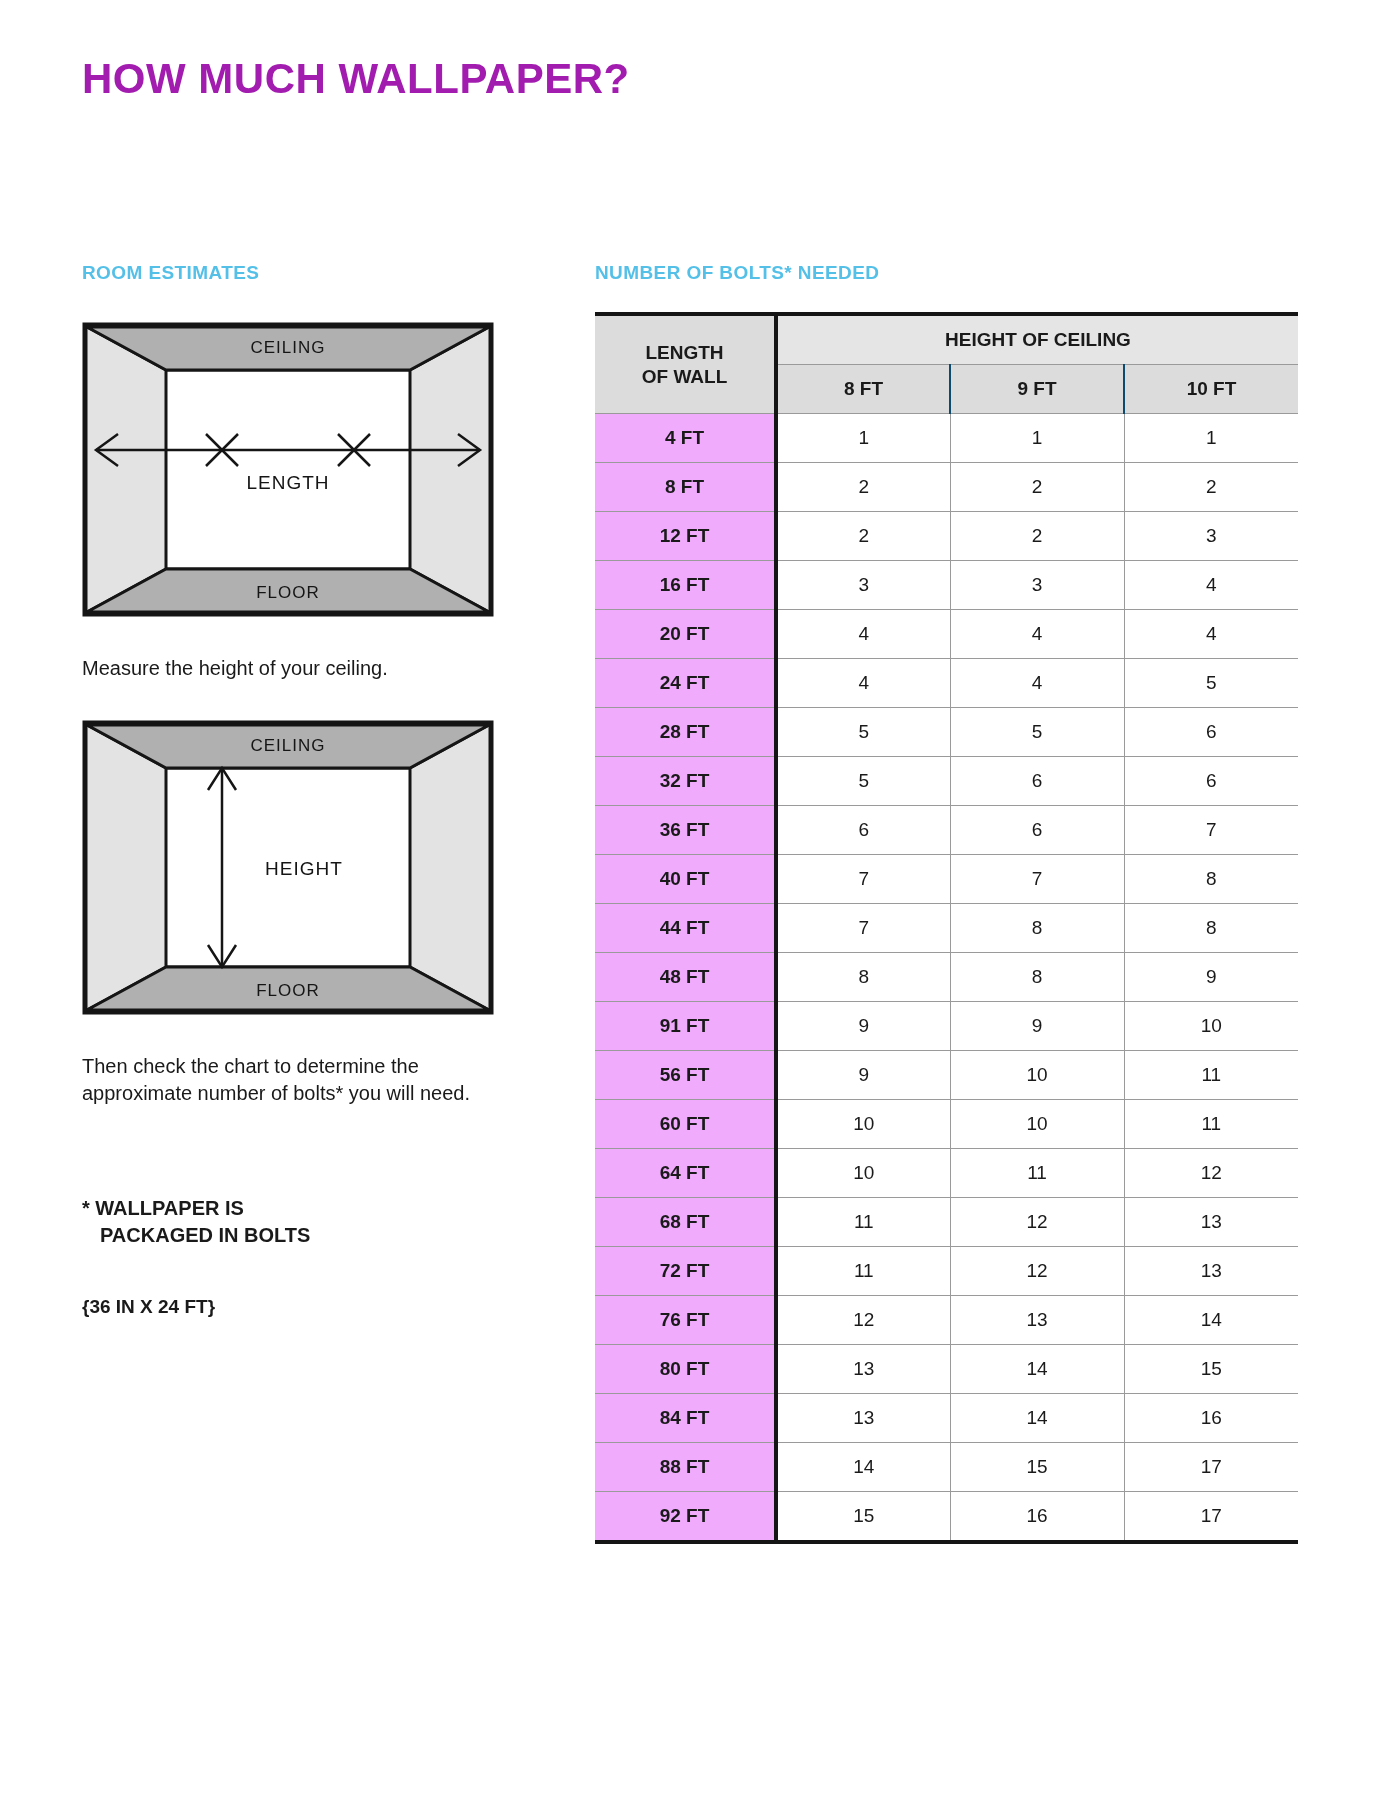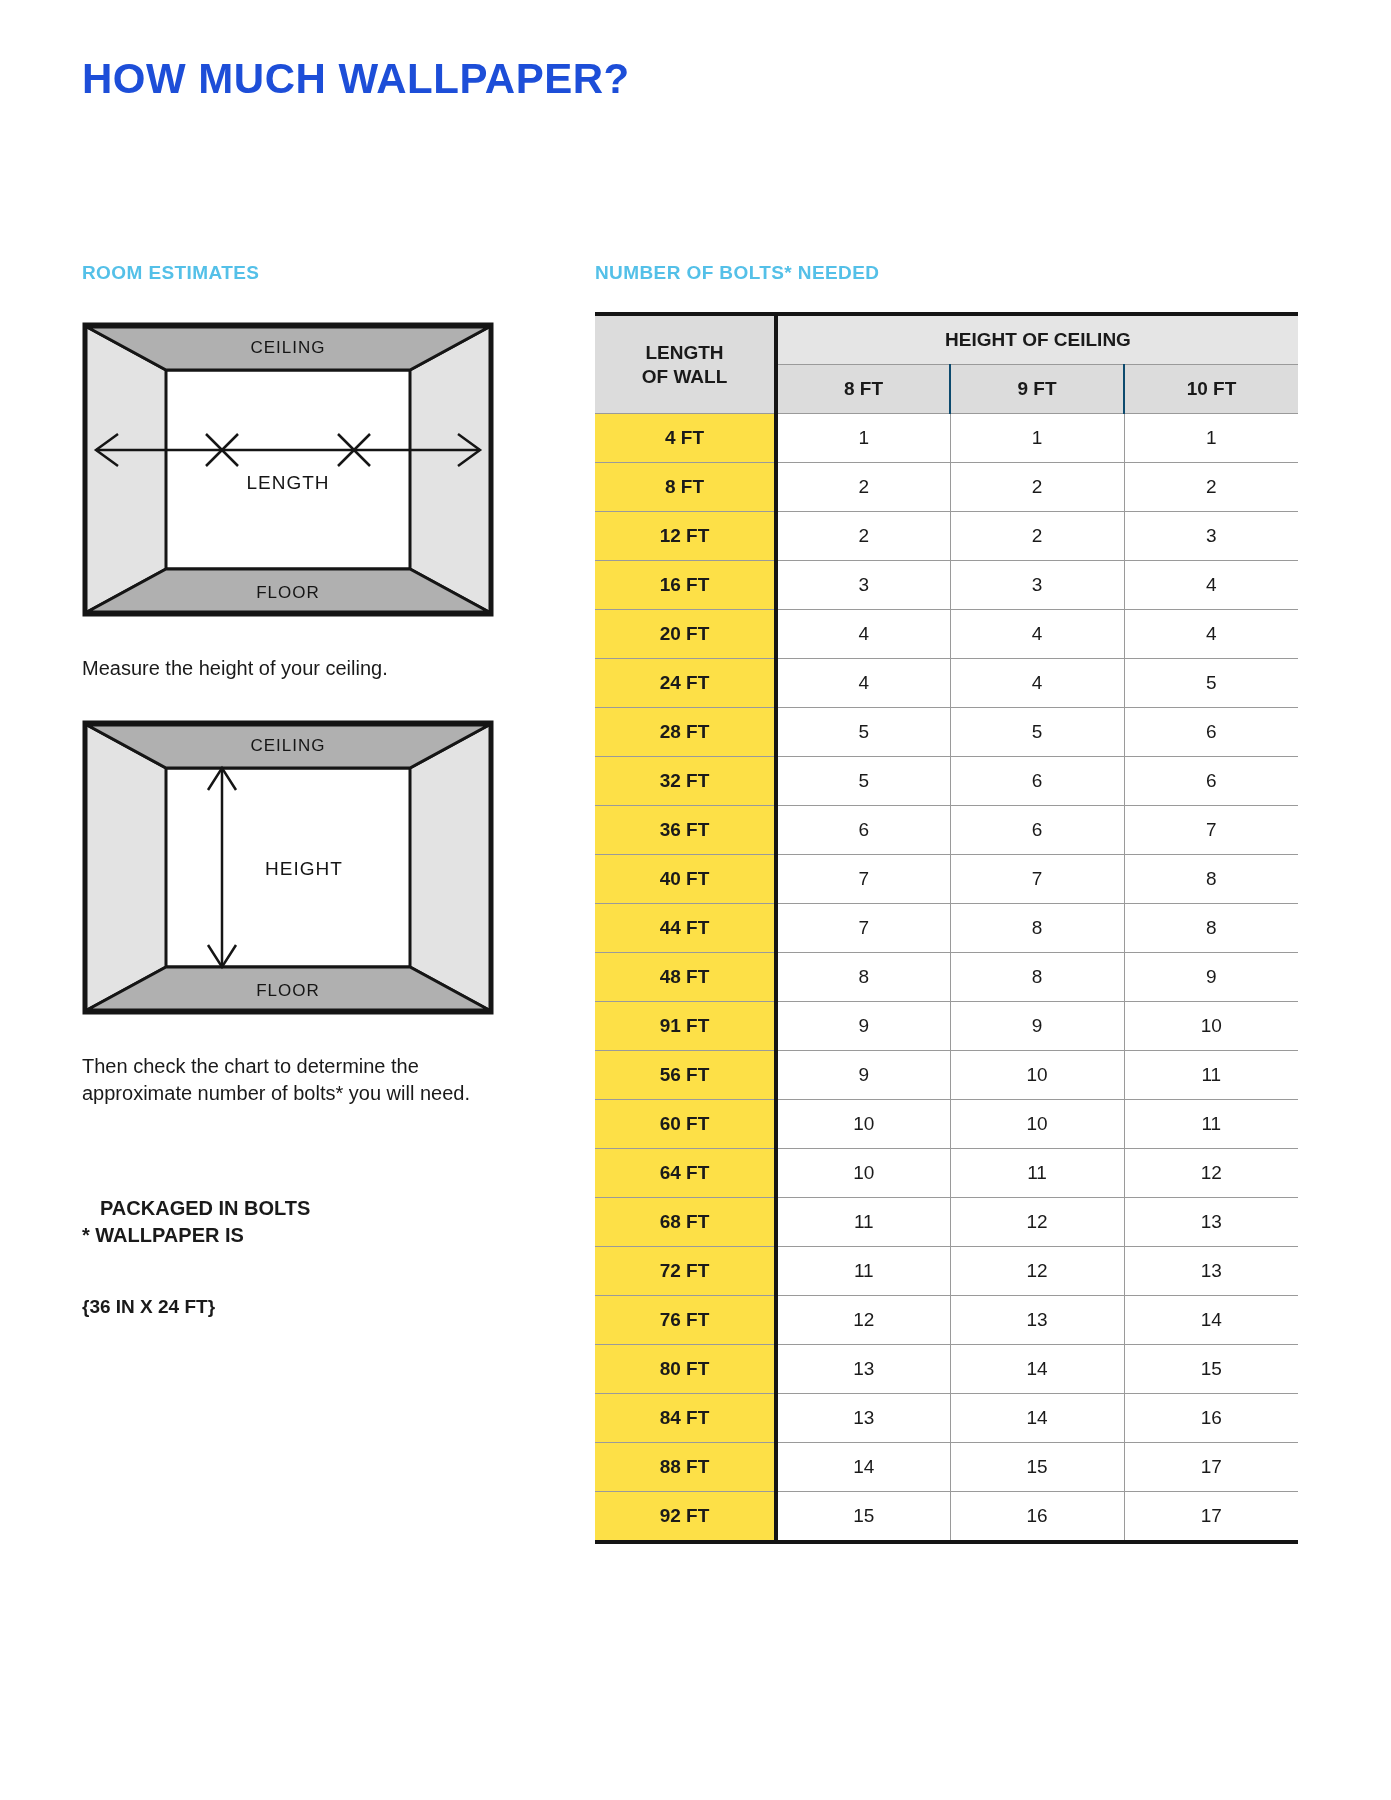--- a/index.html
+++ b/index.html
@@ -23,21 +23,21 @@
   }
 
   
   .main-title {
     position: absolute;
     left: 82px;
     top: 55px;
     font-size: 42px;
     font-weight: bold;
     letter-spacing: 0.5px;
-    color: #1d4ed8;
+    color: #a21caf;
   }
 
   
   .left-col {
     position: absolute;
     left: 82px;
     top: 262px;
     width: 420px;
   }
   .section-head {
@@ -124,21 +124,21 @@
     height: 58px;
     border-bottom: 1px solid #9a9a9a;
   }
   .hdr-sub {
     background: #dcdcdc;
     font-weight: bold;
     height: 48px;
   }
   .hdr-sub.sep { border-left: 2px solid #0c4a6e; }
   .row-label {
-    background: #fde047;
+    background: #f0abfc;
     font-weight: bold;
     border-right: 4px solid #151515;
     border-top: 1px solid #9a9a9a;
   }
   td.val {
     border-top: 1px solid #9a9a9a;
   }
   td.val.sep { border-left: 1px solid #9a9a9a; }
 </style>
 </head>
@@ -203,22 +203,22 @@
         <text id="d2-ceiling" x="206" y="31" text-anchor="middle" font-family="Liberation Sans, sans-serif" font-size="17" fill="#151515" letter-spacing="1">CEILING</text>
         <text id="d2-floor" x="206" y="276" text-anchor="middle" font-family="Liberation Sans, sans-serif" font-size="17" fill="#151515" letter-spacing="1">FLOOR</text>
         <text id="d2-measure" x="222" y="155" text-anchor="middle" font-family="Liberation Sans, sans-serif" font-size="19" fill="#151515" letter-spacing="1">HEIGHT</text>
       </svg>
 
     </div>
 
     <p class="para" style="margin-top:38px;">Then check the chart to determine the approximate number of bolts* you will need.</p>
 
     <div style="margin-top:88px;">
+      <p class="note-strong">* WALLPAPER IS</p>
       <p class="note-strong" style="padding-left:18px;">PACKAGED IN BOLTS</p>
-      <p class="note-strong">* WALLPAPER IS</p>
     </div>
 
     <div style="margin-top:45px;">
       <p class="note-bolt">{36 IN X 24 FT}</p>
     </div>
 
   </div>
 
   <div class="right-col">
     <div class="table-title">NUMBER OF BOLTS* NEEDED</div>

